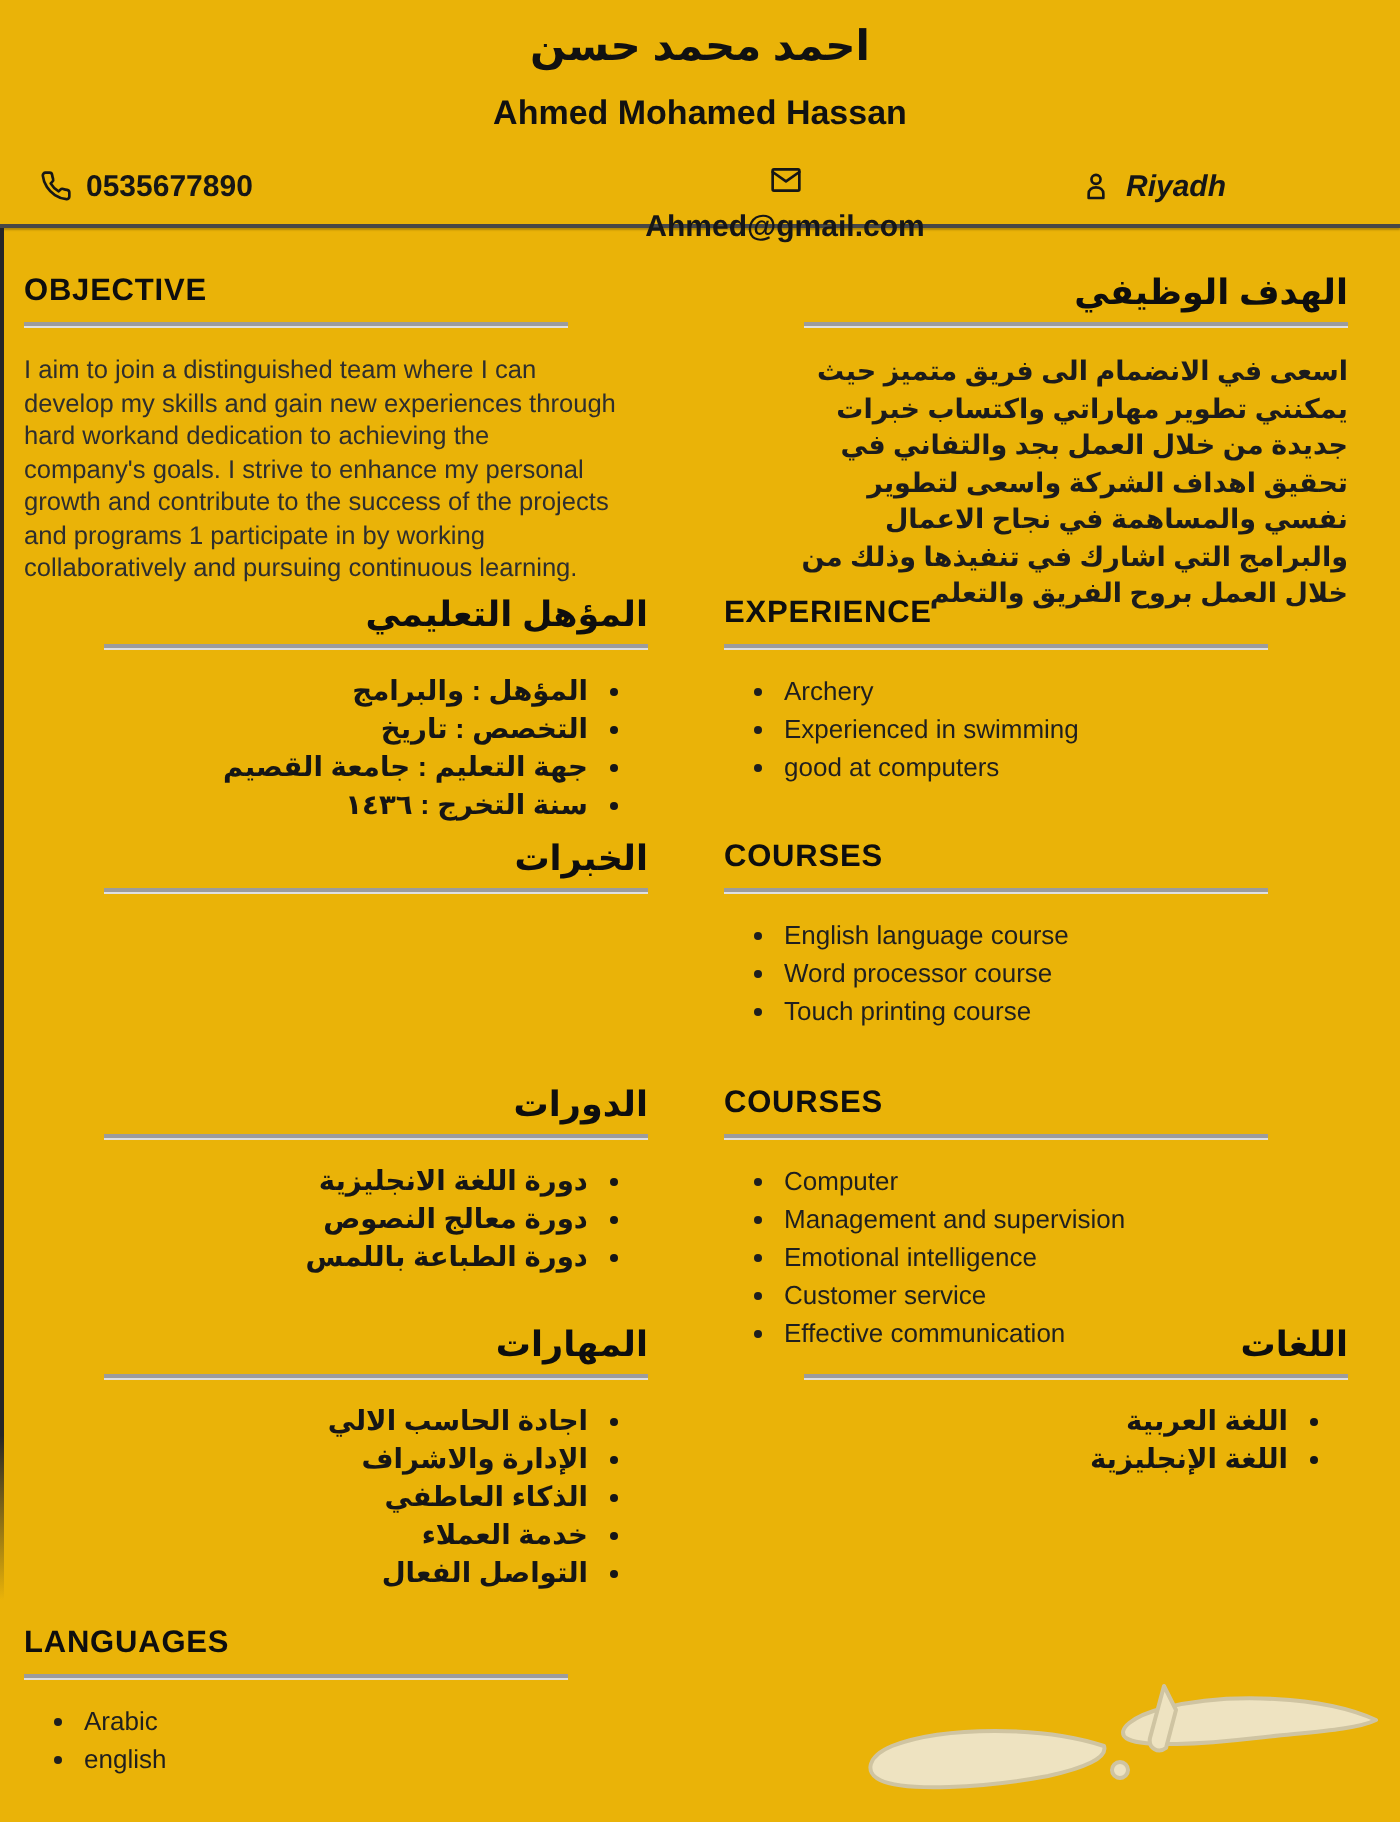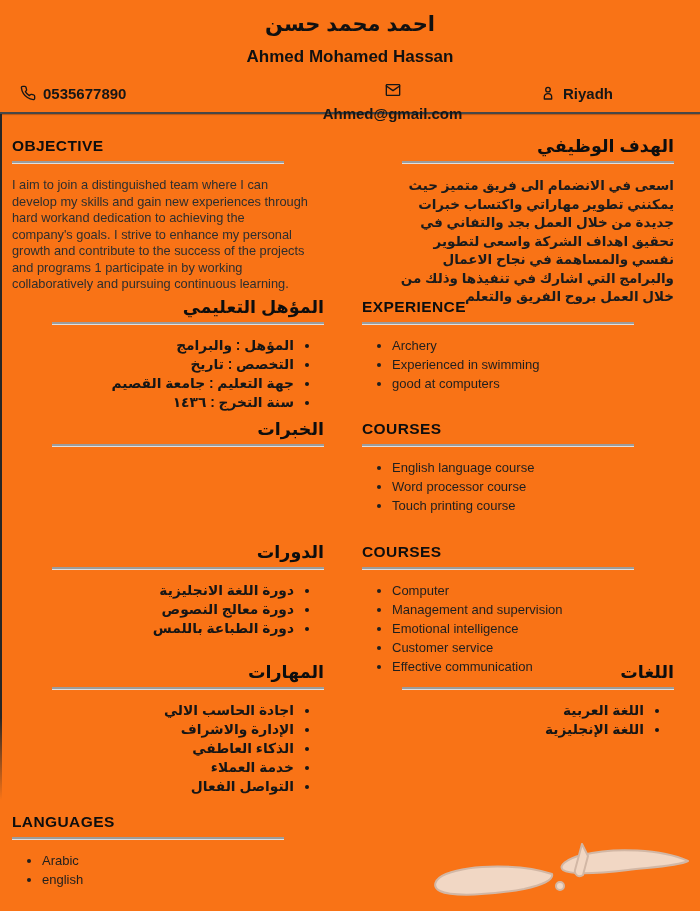--- a/index.html
+++ b/index.html
@@ -1,35 +1,35 @@
 <!DOCTYPE html>
 <html lang="en"><head>
 <meta charset="utf-8">
 <style>
   html,body{margin:0;padding:0;background:#ffffff;}
   .page{
     width:700px;height:911px;position:relative;overflow:hidden;
-    background:#f97316;color:#222;
+    background:#eab308;color:#222;
     font-family:"Liberation Sans","DejaVu Sans",sans-serif;
   }
   
   .page::before{
     content:"";position:absolute;left:0;top:114px;width:2px;height:686px;
     background:linear-gradient(#262626 0 88%,rgba(38,38,38,0));z-index:3;
   }
 
   
   header{padding-top:10px;text-align:center;}
   .name-ar{font-size:21px;line-height:28px;font-weight:700;color:#111;direction:rtl;}
   .name-en{margin-top:9px;font-size:17px;line-height:20px;font-weight:700;color:#111;}
   .contact-row{display:flex;margin-top:15px;padding:0 20px;height:22px;}
   .contact{display:flex;align-items:center;gap:7px;font-size:15px;font-weight:700;color:#161616;}
   .c-phone{width:225px;}
   .c-email{width:295px;flex-direction:column;}
-  .c-loc{flex:1;}
+  .c-loc{flex:1;font-style:italic;}
   .cicon{width:16px;height:16px;flex:0 0 auto;display:inline-block;}
   .cicon svg{display:block;width:100%;height:100%;}
   .header-divider{margin-top:8px;height:2px;background:#474747;box-shadow:0 1px 1px rgba(0,0,0,.25);}
 
   
   .grid{
     display:grid;grid-template-columns:1fr 1fr;
     grid-template-rows:171px 122px 123px 120px 150px 1fr;
   }
   section.sec{padding-top:12px;}

